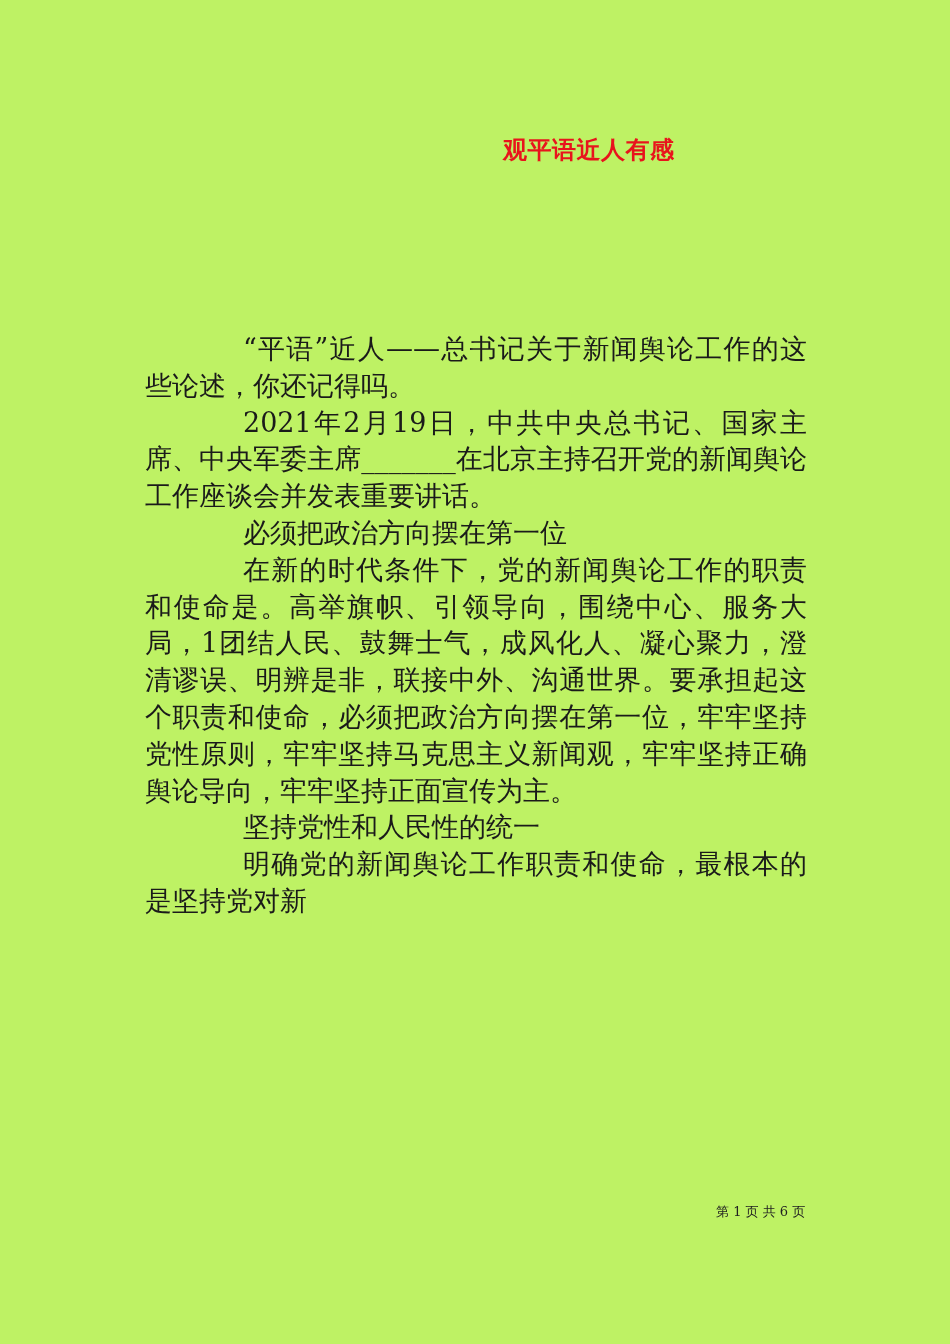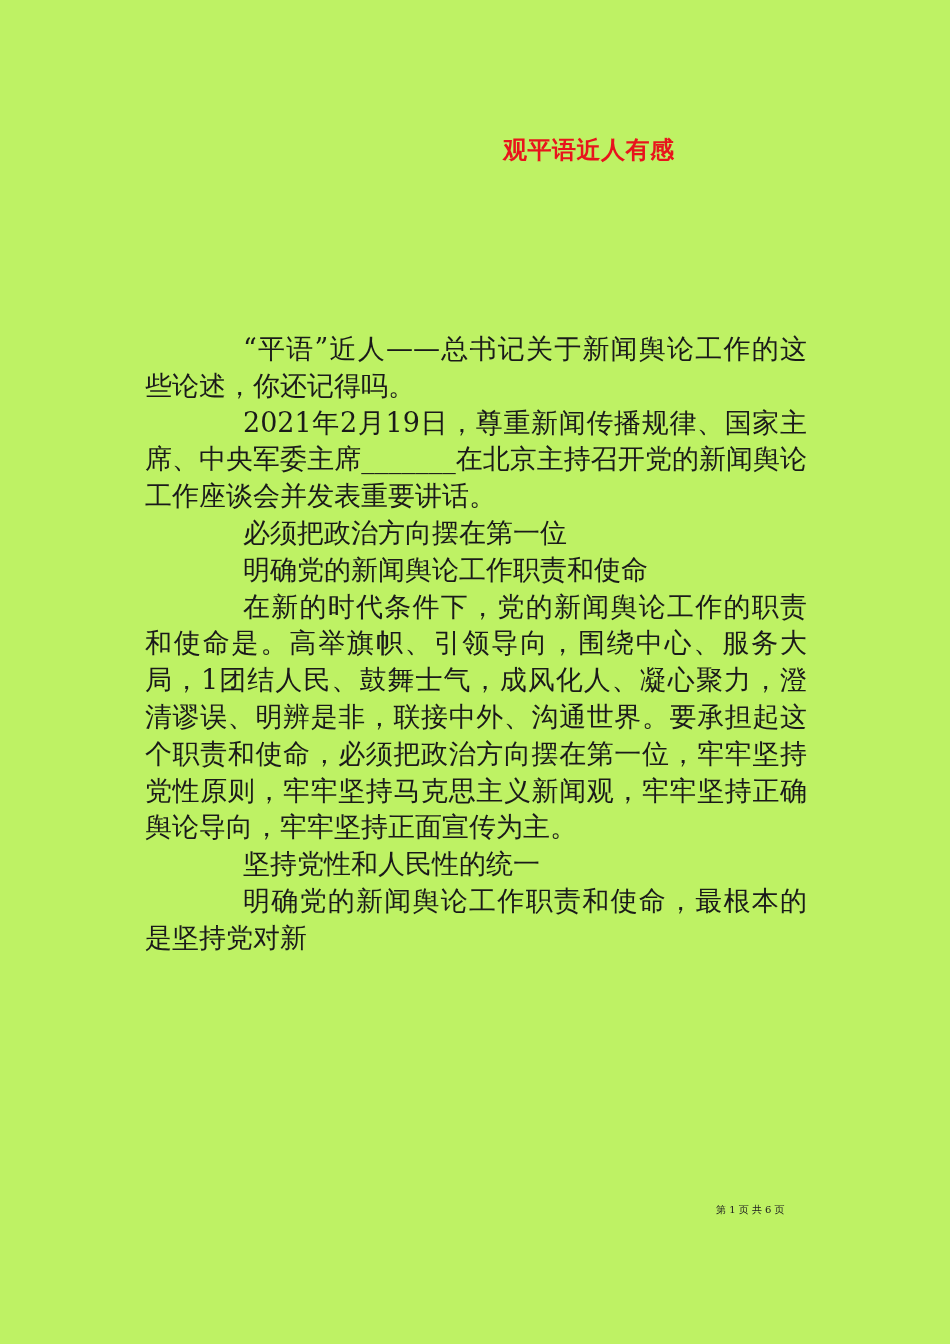--- a/index.html
+++ b/index.html
@@ -15,33 +15,32 @@
       position: absolute; left: 145px; top: 331px; width: 662px;
       font-family: "DejaVu Serif", "Liberation Serif", serif;
       font-size: 27px; color: #1a1a1a;
       line-height: 36.8px;
     }
     .p { margin: 0; text-align: justify; text-align-last: left; }
     .indent { text-indent: 98px; }
     .footer {
       position: absolute; left: 716px; top: 1203px;
       font-family: "DejaVu Serif", "Liberation Serif", serif;
-      font-size: 10px; color: #222; white-space: nowrap;
+      font-size: 13px; color: #222; white-space: nowrap;
     }
   </style>
 </head>
 <body>
 
 <div class="page">
   <div class="title">观平语近人有感</div>
 
   <div class="body-text">
     <p class="p indent">“平语”近人——总书记关于新闻舆论工作的这些论述，你还记得吗。</p>
-    <p class="p indent">2021年2月19日，尊重新闻传播规律、国家主席、中央军委主席_______在北京主持召开党的新闻舆论工作座谈会并发表重要讲话。</p>
+    <p class="p indent">2021年2月19日，中共中央总书记、国家主席、中央军委主席_______在北京主持召开党的新闻舆论工作座谈会并发表重要讲话。</p>
     <p class="p indent">必须把政治方向摆在第一位</p>
-    <p class="p indent">明确党的新闻舆论工作职责和使命</p>
     <p class="p indent">在新的时代条件下，党的新闻舆论工作的职责和使命是。高举旗帜、引领导向，围绕中心、服务大局，1团结人民、鼓舞士气，成风化人、凝心聚力，澄清谬误、明辨是非，联接中外、沟通世界。要承担起这个职责和使命，必须把政治方向摆在第一位，牢牢坚持党性原则，牢牢坚持马克思主义新闻观，牢牢坚持正确舆论导向，牢牢坚持正面宣传为主。</p>
     <p class="p indent">坚持党性和人民性的统一</p>
     <p class="p indent">明确党的新闻舆论工作职责和使命，最根本的是坚持党对新</p>
   </div>
 
   <div class="footer">第 1 页 共 6 页</div>
 </div>
 
 </body></html>

